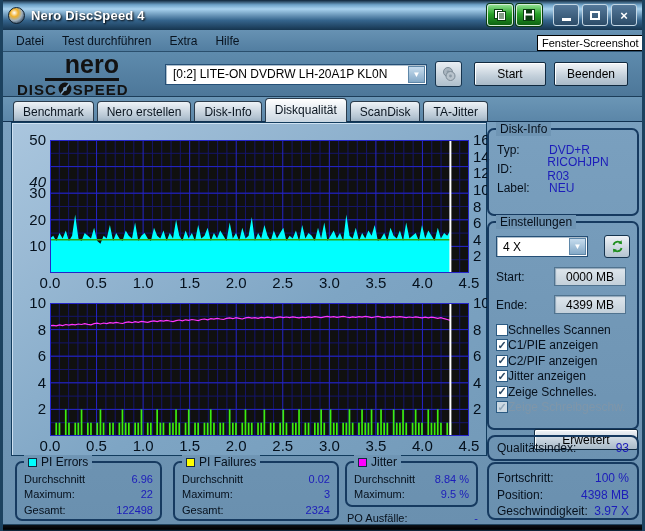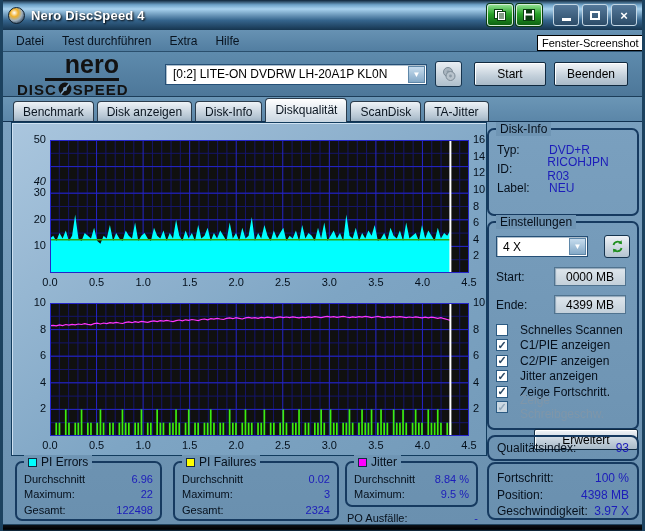--- a/index.html
+++ b/index.html
@@ -61,21 +61,21 @@
   .tab{height:20px;padding:3px 9px 0;margin-right:3px;font-size:12px;color:#0a1520;
     background:linear-gradient(#eef3f7,#b4c4d2 80%,#9fb2c2);
     border:1px solid #2b3c4c;border-bottom:none;border-radius:4px 4px 0 0;white-space:nowrap;}
   .tab.active{height:24px;background:linear-gradient(#ffffff,#c9d6e1);position:relative;z-index:2;
     margin-bottom:-1px;padding-top:4px;}
   
   .main{position:relative;height:402px;background:linear-gradient(#7aa0bf,#6a90af);}
   .chart-panel{position:absolute;left:8px;top:0;width:476px;height:334px;
     background:linear-gradient(145deg,#aac6de,#7ea5c4 60%,#739ab9);
     border:1px solid #123c5e;box-shadow:inset 1px 1px 0 #cfe2f2;}
-  .tick{position:absolute;font-size:11px;color:#05101c;line-height:13px;}
+  .tick{position:absolute;font-size:15px;color:#05101c;line-height:13px;}
   .gbox{position:absolute;border:2px solid #163a60;border-radius:7px;}
   .gbox .legend{position:absolute;top:-8px;left:7px;padding:0 4px;font-size:12px;color:#06101c;
     background:#6f95b4;line-height:14px;display:flex;align-items:center;gap:4px;white-space:nowrap;}
   .legend .sq{width:9px;height:9px;border:1px solid #132b42;display:inline-block;}
   .info-row{display:flex;padding:0 6px 0 8px;font-size:12px;color:#06101c;align-items:center;}
   .info-row .lbl{width:52px;}
   .val{color:#1c1cba;}
   .rval{margin-left:auto;color:#1c1cba;text-align:right;}
   
   .box-diskinfo{left:484px;top:6px;width:152px;height:88px;padding-top:10px;}
@@ -84,21 +84,21 @@
   .speed-row{display:flex;align-items:center;}
   .speed-combo{width:92px;padding-left:6px;}
   .refresh-btn{width:26px;height:23px;margin-left:16px;border:1px solid #16344e;border-radius:3px;
     background:linear-gradient(#eef2f6,#b3c3d0);display:flex;align-items:center;justify-content:center;}
   .field-row{display:flex;align-items:center;margin-top:9px;color:#06101c;}
   .field-row .lbl{width:44px;}
   .field{width:72px;height:19px;margin-left:14px;background:linear-gradient(#dfe7ed,#c3d0da);
     border:1px solid #50738f;box-shadow:inset 1px 1px 1px #8fa6b8;font-size:12px;color:#000;
     display:flex;align-items:center;justify-content:center;}
   .cb-list{margin-top:8px;}
-  .cb-row{display:flex;align-items:center;gap:12px;height:15.5px;color:#06101c;}
+  .cb-row{display:flex;align-items:center;gap:0;height:15.5px;color:#06101c;}
   .cb-box{width:12px;height:12px;background:#fff;border:1px solid #2b5a82;flex:0 0 auto;
     display:flex;align-items:center;justify-content:center;font-size:11px;font-weight:bold;color:#2d4a66;line-height:1;}
   .cb-row.disabled{color:#7f96a9;}
   .cb-row.disabled .cb-box{background:#ccd9e3;color:#93a9bb;}
   .btn-advanced{width:104px;height:21px;margin:14px 0 0 38px;}
   
   .box-quality{left:484px;top:313px;width:152px;height:26px;border-radius:8px;
     display:flex;align-items:center;padding:0 8px;font-size:12px;color:#06101c;}
   .box-progress{left:484px;top:340px;width:152px;height:58px;border-radius:8px;
     padding:6px 8px 0 8px;font-size:12px;color:#06101c;}
@@ -190,21 +190,21 @@
     <div class="push-btn btn-start">
         <span>Start</span>
       </div>
     <div class="push-btn btn-quit">
         <span>Beenden</span>
       </div>
   </div>
 
   <div class="tabbar" id="tabbar">
       <div class="tab">Benchmark</div>
-      <div class="tab">Disk anzeigen</div>
+      <div class="tab">Nero erstellen</div>
       <div class="tab">Disk-Info</div>
       <div class="tab active">Diskqualität</div>
       <div class="tab">ScanDisk</div>
       <div class="tab">TA-Jitter</div>
     </div>
 
   <div class="main">
 
     <div class="chart-panel" id="chart-panel">
         <svg width="419" height="133" style="position: absolute; left: 38px; top: 17px;">
@@ -544,21 +544,21 @@
           <div class="cb-row">
             <span class="cb-box">✓</span>
             <span>C2/PIF anzeigen</span>
           </div>
           <div class="cb-row">
             <span class="cb-box">✓</span>
             <span>Jitter anzeigen</span>
           </div>
           <div class="cb-row">
             <span class="cb-box">✓</span>
-            <span>Zeige Fortschritt.</span>
+            <span>Zeige Schnelles.</span>
           </div>
           <div class="cb-row disabled">
             <span class="cb-box">✓</span>
             <span>Zeige Schreibgeschw.</span>
           </div>
         </div>
       <div class="push-btn btn-advanced">
           <span>Erweitert</span>
         </div>
     </div>

